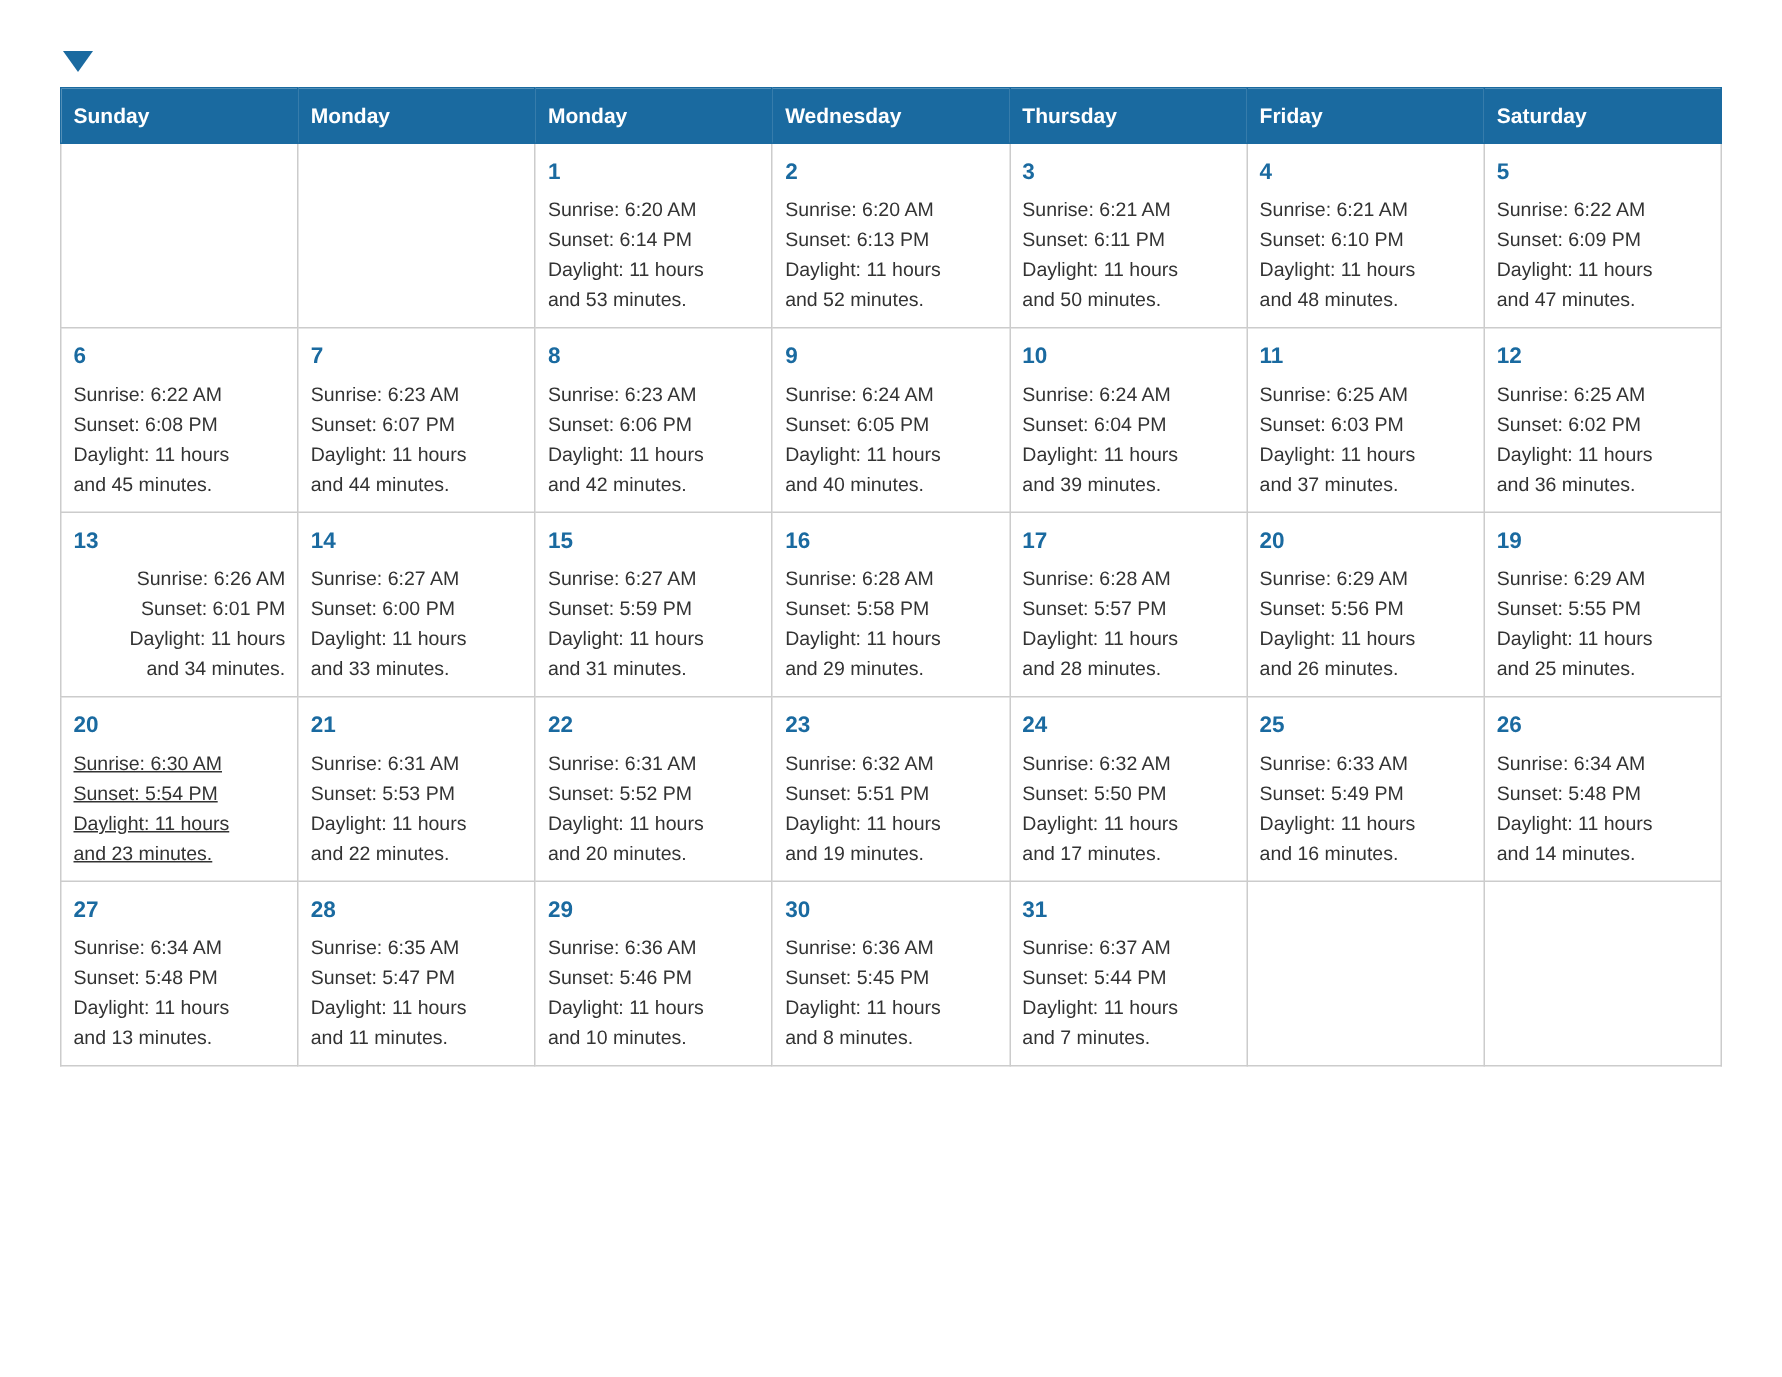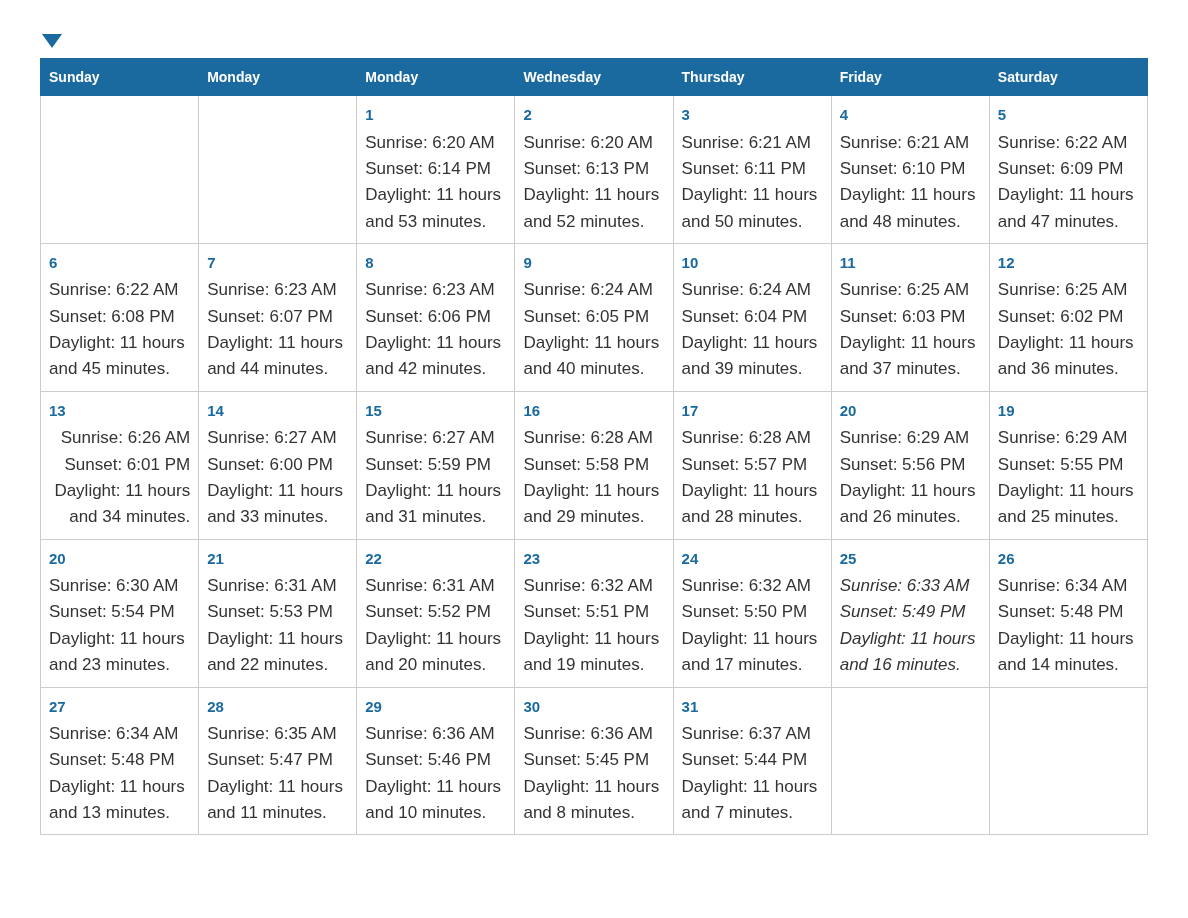--- a/index.html
+++ b/index.html
@@ -69,21 +69,21 @@
       line-height: 1.5;
     }
     .day-number {
       font-size: 15px;
       font-weight: bold;
       color: #1a6aa0;
       display: block;
       margin-bottom: 3px;
     }
     .day-info {
-      font-size: 17px;
+      font-size: 13px;
       color: #333;
       line-height: 1.55;
     }
     .empty-cell {
       background: #fff;
     }
     .logo-wrapper {
       display: flex;
       flex-direction: column;
       align-items: flex-start;
@@ -266,21 +266,21 @@
           <span class="day-number">19</span>
           <div class="day-info" style="white-space: pre-line;">Sunrise: 6:29 AM
 Sunset: 5:55 PM
 Daylight: 11 hours
 and 25 minutes.</div>
         </td>
       </tr>
       <tr>
         <td>
           <span class="day-number">20</span>
-          <div class="day-info" style="white-space: pre-line;">Sunrise: 6:30 AM
+          <div class="day-info" style="white-space: pre-line; text-decoration: underline;">Sunrise: 6:30 AM
 Sunset: 5:54 PM
 Daylight: 11 hours
 and 23 minutes.</div>
         </td>
         <td>
           <span class="day-number">21</span>
           <div class="day-info" style="white-space: pre-line;">Sunrise: 6:31 AM
 Sunset: 5:53 PM
 Daylight: 11 hours
 and 22 minutes.</div>
@@ -301,21 +301,21 @@
         </td>
         <td>
           <span class="day-number">24</span>
           <div class="day-info" style="white-space: pre-line;">Sunrise: 6:32 AM
 Sunset: 5:50 PM
 Daylight: 11 hours
 and 17 minutes.</div>
         </td>
         <td>
           <span class="day-number">25</span>
-          <div class="day-info" style="white-space: pre-line; font-style: italic;">Sunrise: 6:33 AM
+          <div class="day-info" style="white-space: pre-line;">Sunrise: 6:33 AM
 Sunset: 5:49 PM
 Daylight: 11 hours
 and 16 minutes.</div>
         </td>
         <td>
           <span class="day-number">26</span>
           <div class="day-info" style="white-space: pre-line;">Sunrise: 6:34 AM
 Sunset: 5:48 PM
 Daylight: 11 hours
 and 14 minutes.</div>

